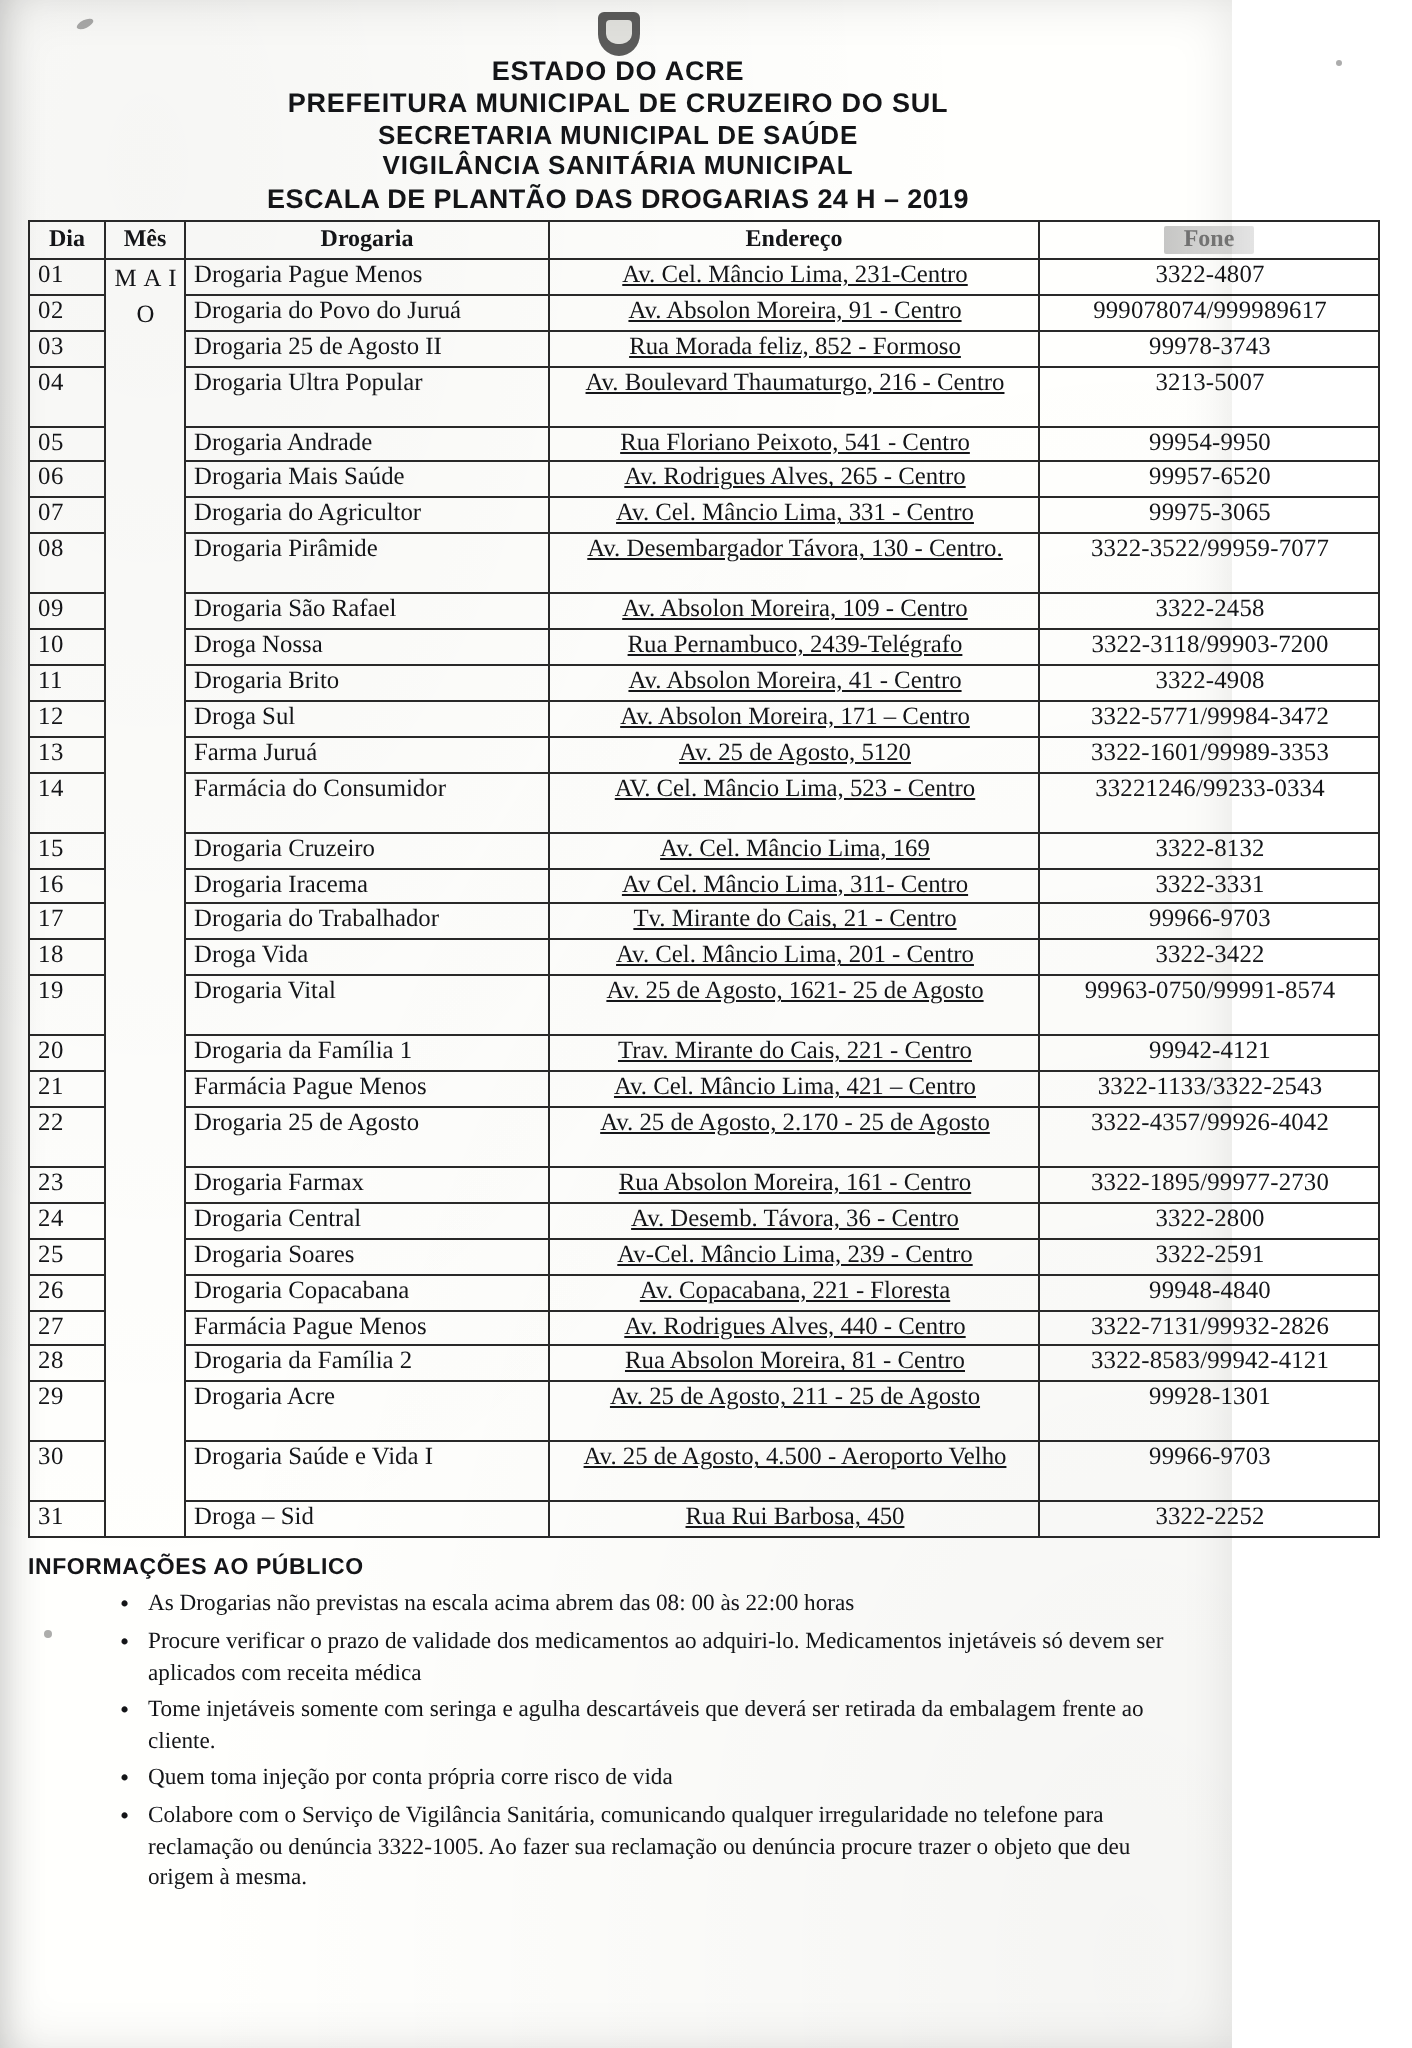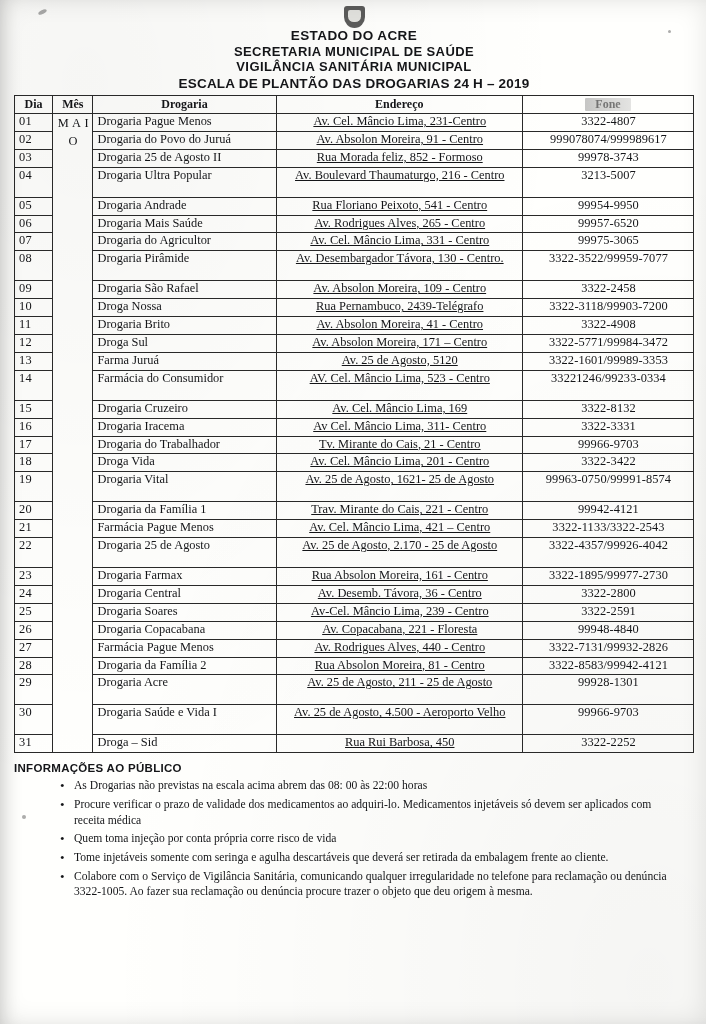--- a/index.html
+++ b/index.html
@@ -10,21 +10,21 @@
   body {
     width: 706px;
     height: 1024px;
     font-family: "Liberation Serif", serif;
     color: #16171a;
     position: relative;
     overflow: hidden;
   }
   .page {
     position: relative;
-    width: 706px;
+    width: 616px;
     height: 1024px;
     background: #fdfdfb;
     background-image:
       radial-gradient(ellipse at 12% 8%, rgba(0,0,0,0.035), rgba(0,0,0,0) 55%),
       radial-gradient(ellipse at 92% 96%, rgba(0,0,0,0.04), rgba(0,0,0,0) 60%);
     box-sizing: border-box;
     padding: 6px 12px 4px 14px;
     filter: contrast(1.02);
   }
   
@@ -169,20 +169,21 @@
 <body>
 
 <div class="page">
 
   <div class="crest-wrap">
     <span class="crest"></span>
   </div>
 
   <div class="hdr">
     <div class="l1">ESTADO DO ACRE</div>
+    <div class="l2">PREFEITURA MUNICIPAL DE CRUZEIRO DO SUL</div>
     <div class="l3">SECRETARIA MUNICIPAL DE SAÚDE</div>
     <div class="l4">VIGILÂNCIA SANITÁRIA MUNICIPAL</div>
     <div class="l5">ESCALA DE PLANTÃO DAS DROGARIAS 24 H – 2019</div>
   </div>
 
   <table class="escala">
     <colgroup>
       <col class="c-dia">
         <col class="c-mes">
         <col class="c-nome">
@@ -388,22 +389,22 @@
         <td class="end">Rua Rui Barbosa, 450</td>
         <td class="fone">3322-2252</td>
       </tr>
     </tbody>
   </table>
 
   <div class="info-title">INFORMAÇÕES AO PÚBLICO</div>
   <ul class="info">
     <li>As Drogarias não previstas na escala acima abrem das 08: 00 às 22:00 horas</li>
     <li>Procure verificar o prazo de validade dos medicamentos ao adquiri-lo. Medicamentos injetáveis só devem ser aplicados com receita médica</li>
+    <li>Tome injetáveis somente com seringa e agulha descartáveis que deverá ser retirada da embalagem frente ao cliente.</li>
     <li>Quem toma injeção por conta própria corre risco de vida</li>
-    <li>Tome injetáveis somente com seringa e agulha descartáveis que deverá ser retirada da embalagem frente ao cliente.</li>
     <li>Colabore com o Serviço de Vigilância Sanitária, comunicando qualquer irregularidade no telefone para reclamação ou denúncia 3322-1005. Ao fazer sua reclamação ou denúncia procure trazer o objeto que deu origem à mesma.</li>
   </ul>
 
   <span class="speckle" style="left:38px;top:10px;width:9px;height:4px;transform:rotate(-25deg);"></span>
   <span class="speckle" style="left:22px;top:815px;width:4px;height:4px;"></span>
   <span class="speckle" style="left:668px;top:30px;width:3px;height:3px;"></span>
   <div class="edge-shadow"></div>
 </div>
 
 </body></html>

